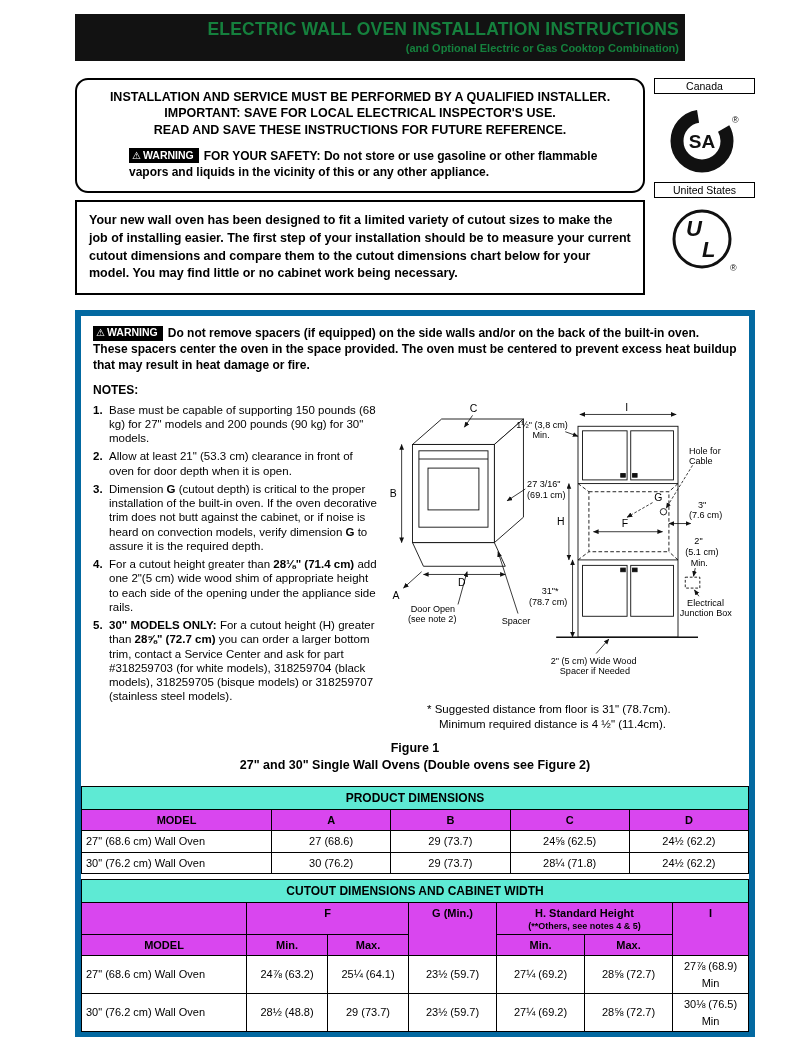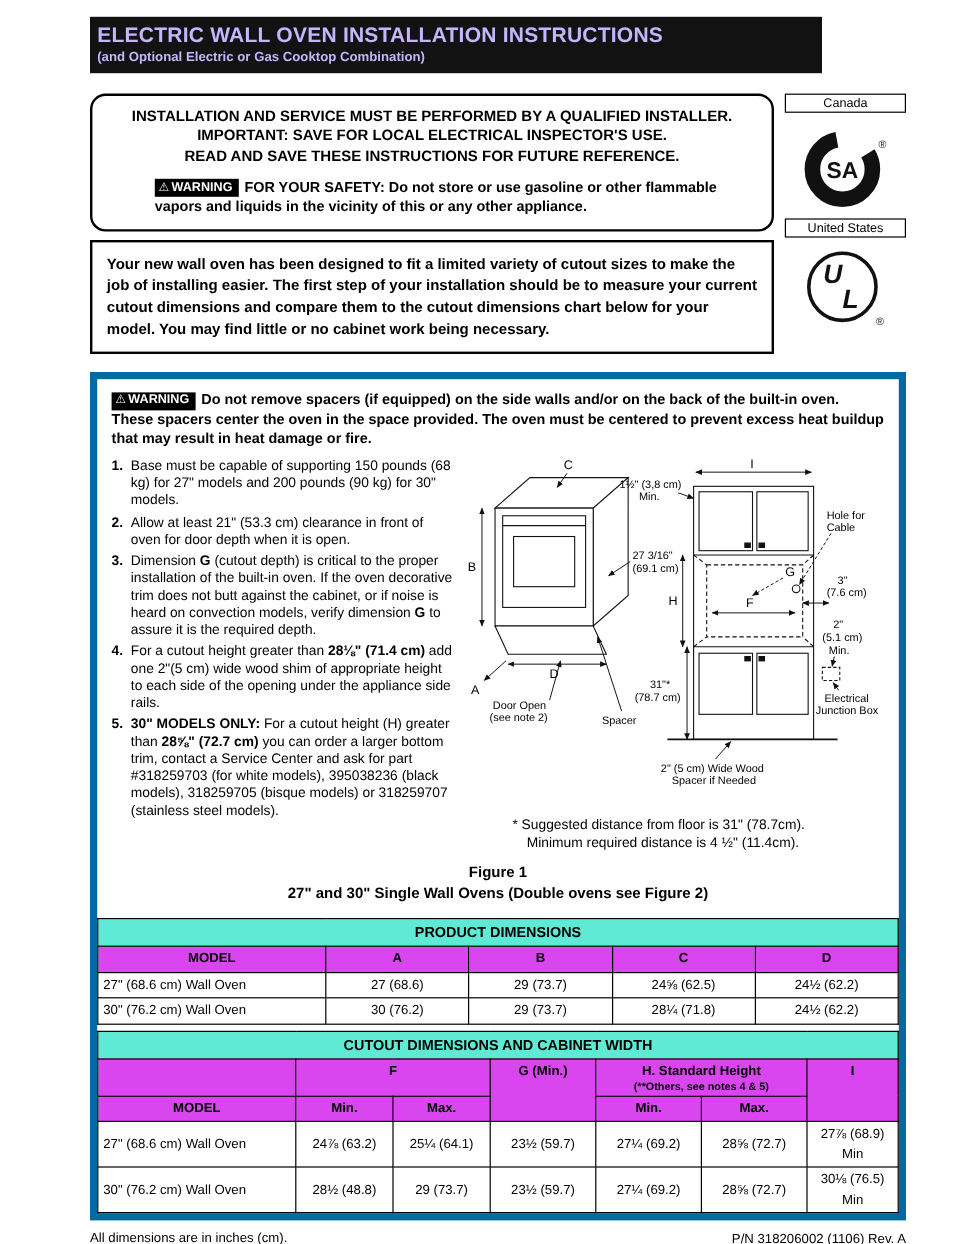--- a/index.html
+++ b/index.html
@@ -5,21 +5,21 @@
   * { margin:0; padding:0; box-sizing:border-box; }
   html,body { background:#fff; }
   body {
     width:802px; height:1037px; overflow:hidden;
     font-family:"Liberation Sans","DejaVu Sans",sans-serif;
     color:#000; font-size:12px;
   }
   .page { padding:14px 47px 0 75px; }
 
   
-  .header-bar { width:610px; background:#121212; color:#c4b5fd; text-align:left; padding:5px 6px 7px; }
+  .header-bar { width:610px; background:#121212; color:#15803d; text-align:right; padding:5px 6px 7px; }
   .header-title { font-size:17.5px; font-weight:bold; letter-spacing:.2px; }
   .header-sub { font-size:11px; font-weight:bold; margin-top:2px; }
 
   
   .top-row { display:flex; gap:9px; margin-top:17px; align-items:stretch; }
   .top-left { width:570px; flex:none; }
   .box { border:2px solid #000; background:#fff; }
   .qualified-box { padding:9px 12px 11px;border-radius:13px; }
   .q-line { font-weight:bold; text-align:center; font-size:12.5px; line-height:1.3; }
   .warn-para { margin-top:10px; font-weight:bold; font-size:12px; line-height:1.35;margin-left:40px; }
@@ -112,20 +112,21 @@
       </div>
     </div>
   </div>
 
   <div class="main-box">
 
     <div class="main-warn">
       <span class="warn-chip"><span class="warn-tri">⚠</span><span>WARNING</span></span><span>Do not remove spacers (if equipped) on the side walls and/or on the back of the built-in oven. These spacers center the oven in the space provided. The oven must be centered to prevent excess heat buildup that may result in heat damage or fire.</span>
     </div>
 
+    <div class="notes-title">NOTES:</div>
 
     <div class="content-row">
 
       <div class="notes-col">
         <div class="note">
           <span class="note-num">1.</span>
           <span class="note-body"><span>Base must be capable of supporting 150 pounds (68 kg) for 27" models and 200 pounds (90 kg) for 30" models.</span></span>
         </div>
         <div class="note">
           <span class="note-num">2.</span>
@@ -134,21 +135,21 @@
         <div class="note">
           <span class="note-num">3.</span>
           <span class="note-body"><span>Dimension </span><b>G</b><span> (cutout depth) is critical to the proper installation of the built-in oven. If the oven decorative trim does not butt against the cabinet, or if noise is heard on convection models, verify dimension </span><b>G</b><span> to assure it is the required depth.</span></span>
         </div>
         <div class="note">
           <span class="note-num">4.</span>
           <span class="note-body"><span>For a cutout height greater than </span><b>28⅛" (71.4 cm)</b><span> add one 2"(5 cm) wide wood shim of appropriate height to each side of the opening under the appliance side rails.</span></span>
         </div>
         <div class="note">
           <span class="note-num">5.</span>
-          <span class="note-body"><b>30" MODELS ONLY:</b><span> For a cutout height (H) greater than </span><b>28⅝" (72.7 cm)</b><span> you can order a larger bottom trim, contact a Service Center and ask for part #318259703 (for white models), 395038236 (black models), 318259705 (bisque models) or 318259707 (stainless steel models).</span></span>
+          <span class="note-body"><b>30" MODELS ONLY:</b><span> For a cutout height (H) greater than </span><b>28⅝" (72.7 cm)</b><span> you can order a larger bottom trim, contact a Service Center and ask for part #318259703 (for white models), 318259704 (black models), 318259705 (bisque models) or 318259707 (stainless steel models).</span></span>
         </div>
       </div>
 
       <div class="diagram-col">
         <svg class="dsvg" width="366" height="300" viewBox="0 0 402 330">
           <defs>
             <marker id="ar" viewBox="0 0 8 8" markerWidth="7" markerHeight="7" refX="6.5" refY="3" orient="auto-start-reverse" markerUnits="userSpaceOnUse">
               <path d="M0,0 L7,3 L0,6 Z" fill="#111"></path>
             </marker>
           </defs>

